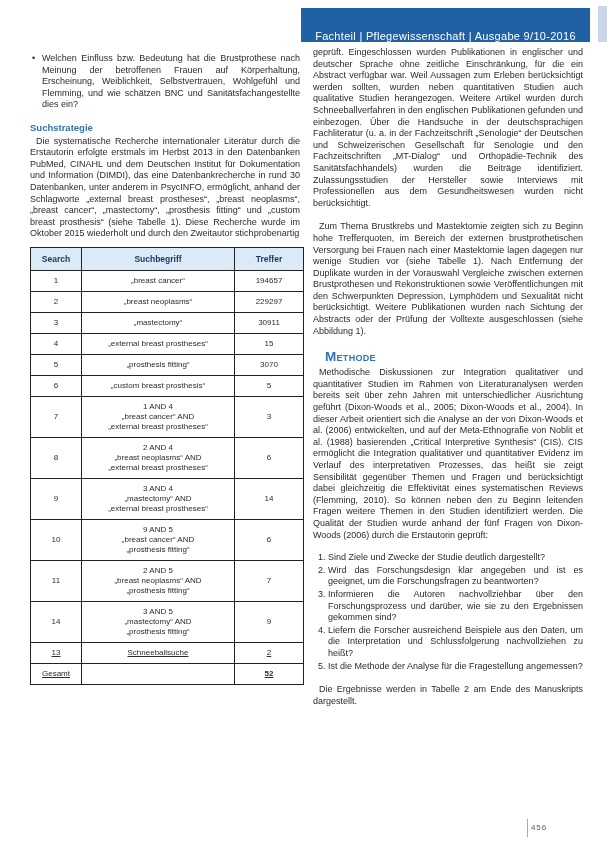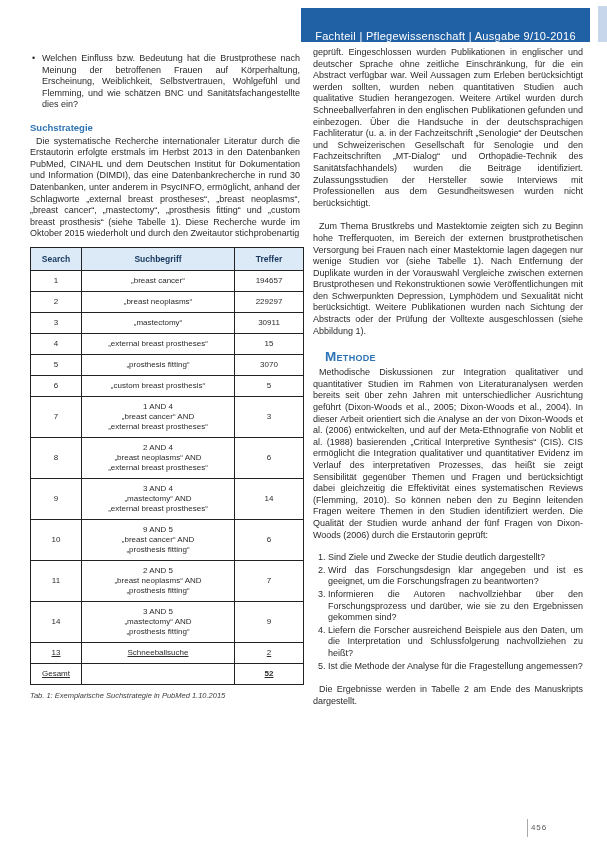--- a/index.html
+++ b/index.html
@@ -155,21 +155,20 @@
         </tbody>
       <tbody>
         <tr class="total">
           <td class="c-num">Gesamt</td>
           <td class="c-term"></td>
           <td class="c-hits">52</td>
         </tr>
       </tbody>
     </table>
 
-    <div class="caption">Tab. 1: Exemplarische Suchstrategie in PubMed 1.10.2015</div>
   </div>
 
   <div class="col">
     <p>geprüft. Eingeschlossen wurden Publikationen in englischer und deutscher Sprache ohne zeitliche Einschränkung, für die ein Abstract verfügbar war. Weil Aussagen zum Erleben berücksichtigt werden sollten, wurden neben quantitativen Studien auch qualitative Studien herangezogen. Weitere Artikel wurden durch Schneeballverfahren in den englischen Publikationen gefunden und einbezogen. Über die Handsuche in der deutschsprachigen Fachliteratur (u. a. in der Fachzeitschrift „Senologie“ der Deutschen und Schweizerischen Gesellschaft für Senologie und den Fachzeitschriften „MT-Dialog“ und Orthopädie-Technik des Sanitätsfachhandels) wurden die Beiträge identifiziert. Zulassungsstudien der Hersteller sowie Interviews mit Professionellen aus dem Gesundheitswesen wurden nicht berücksichtigt.</p>
     <p class="gap indent">Zum Thema Brustkrebs und Mastektomie zeigten sich zu Beginn hohe Trefferquoten, im Bereich der externen brustprothetischen Versorgung bei Frauen nach einer Mastektomie lagen dagegen nur wenige Studien vor (siehe Tabelle 1). Nach Entfernung der Duplikate wurden in der Vorauswahl Vergleiche zwischen externen Brustprothesen und Rekonstruktionen sowie Veröffentlichungen mit den Schwerpunkten Depression, Lymphödem und Sexualität nicht berücksichtigt. Weitere Publikationen wurden nach Sichtung der Abstracts oder der Prüfung der Volltexte ausgeschlossen (siehe Abbildung 1).</p>
 
     <h2 class="sec">Methode</h2>
 
     <p class="indent">Methodische Diskussionen zur Integration qualitativer und quantitativer Studien im Rahmen von Literaturanalysen werden bereits seit über zehn Jahren mit unterschiedlicher Ausrichtung geführt (Dixon-Woods et al., 2005; Dixon-Woods et al., 2004). In dieser Arbeit orientiert sich die Analyse an der von Dixon-Woods et al. (2006) entwickelten, und auf der Meta-Ethnografie von Noblit et al. (1988) basierenden „Critical Interpretive Synthesis“ (CIS). CIS ermöglicht die Integration qualitativer und quantitativer Evidenz im Verlauf des interpretativen Prozesses, das heißt sie zeigt Sensibilität gegenüber Themen und Fragen und berücksichtigt dabei gleichzeitig die Effektivität eines systematischen Reviews (Flemming, 2010). So können neben den zu Beginn leitenden Fragen weitere Themen in den Studien identifiziert werden. Die Qualität der Studien wurde anhand der fünf Fragen von Dixon-Woods (2006) durch die Erstautorin geprüft:</p>
 

